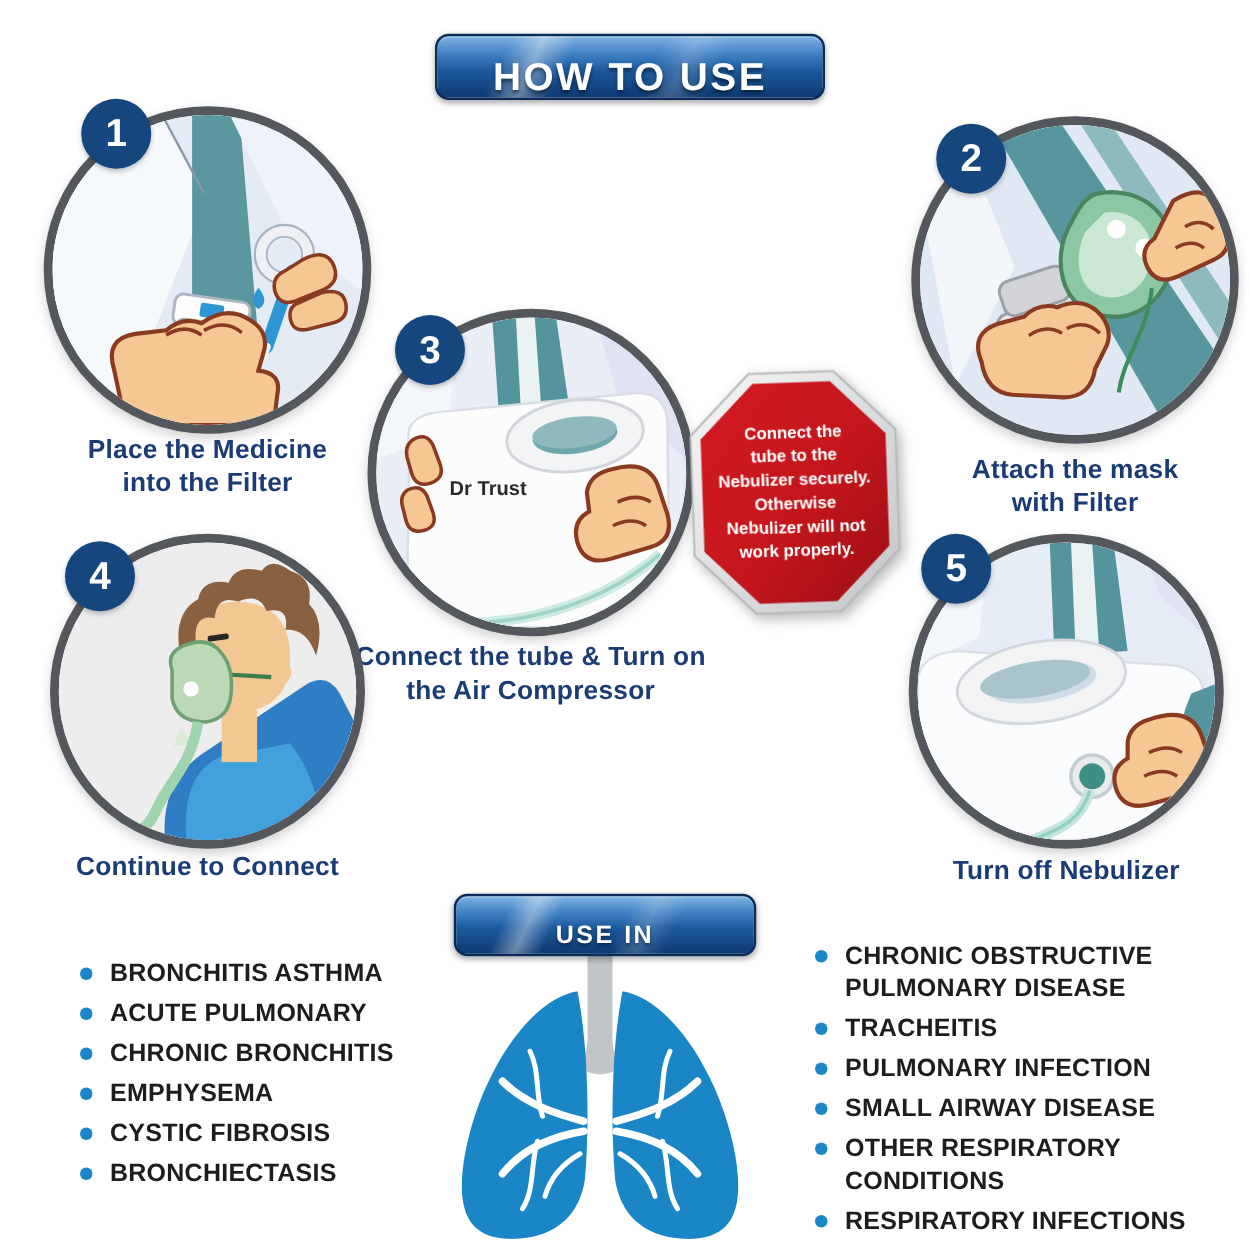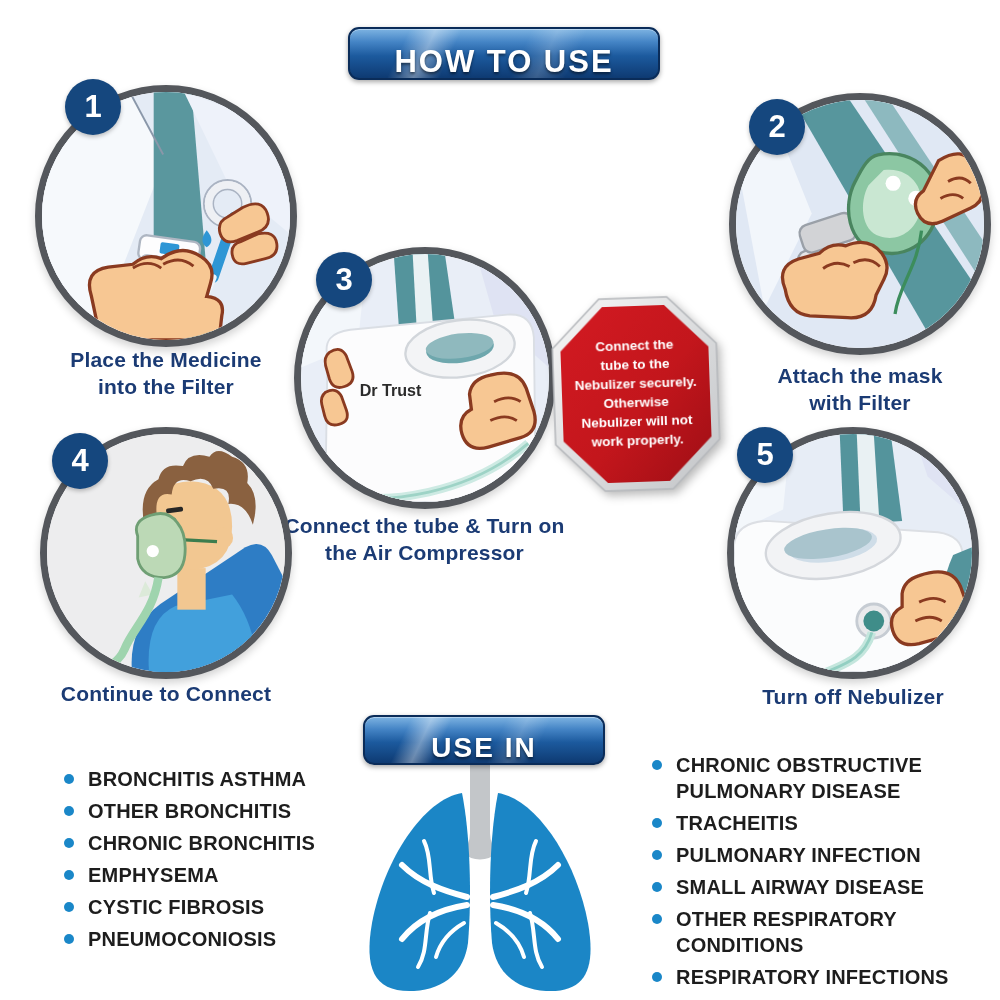--- a/index.html
+++ b/index.html
@@ -8,21 +8,21 @@
 
   
   .banner { position:absolute; border-radius:11px; z-index:10;
     background:linear-gradient(180deg,#7db3e2 0%, #4585c6 26%, #1c5a9e 55%, #0e3a72 100%);
     border:2px solid #0a2c59; box-shadow:0 2px 5px rgba(0,0,0,0.35), inset 0 1px 0 rgba(255,255,255,0.4);
     display:flex; align-items:center; justify-content:center; color:#fff; font-weight:bold; overflow:hidden; }
   .banner::before { content:""; position:absolute; inset:0;
     background:linear-gradient(115deg, transparent 18%, rgba(255,255,255,0.38) 26%, transparent 34%, transparent 55%, rgba(255,255,255,0.18) 63%, transparent 72%); }
   .banner span { position:relative; z-index:1; text-shadow:0 2px 3px rgba(0,0,0,0.5); letter-spacing:2px;margin-top:16px; }
   #banner-how { left:348px; top:27px; width:308px; height:49px; font-size:31px; }
-  #banner-usein { left:363px; top:715px; width:238px; height:46px; font-size:28px; }
+  #banner-usein { left:363px; top:715px; width:238px; height:46px; font-size:20px; }
 
   .step { position:absolute; }
   .step-circle { width:100%; height:100%; border-radius:50%; border:7px solid #54575c; overflow:hidden;
     box-sizing:border-box; background:#fff; box-shadow:0 4px 9px rgba(0,0,0,0.18);text-decoration:underline; }
   .step-circle svg { display:block; width:100%; height:100%; }
   .badge { position:absolute; width:56px; height:56px; border-radius:50%; background:#15477e; color:#fff;
     font-weight:bold; font-size:31px; display:flex; align-items:center; justify-content:center; z-index:5;
     box-shadow:0 2px 4px rgba(0,0,0,0.25); }
 
   .caption { position:absolute; text-align:center; font-weight:bold; font-size:21px; line-height:1.28;
@@ -248,37 +248,37 @@
     <span>USE IN</span>
   </div>
 
   <ul class="cond-list" id="list-left">
     <li>
         <span class="dot"></span>
         <span>BRONCHITIS ASTHMA</span>
       </li>
     <li>
         <span class="dot"></span>
-        <span>OTHER BRONCHITIS</span>
+        <span>ACUTE PULMONARY</span>
       </li>
     <li>
         <span class="dot"></span>
         <span>CHRONIC BRONCHITIS</span>
       </li>
     <li>
         <span class="dot"></span>
         <span>EMPHYSEMA</span>
       </li>
     <li>
         <span class="dot"></span>
         <span>CYSTIC FIBROSIS</span>
       </li>
     <li>
         <span class="dot"></span>
-        <span>PNEUMOCONIOSIS</span>
+        <span>BRONCHIECTASIS</span>
       </li>
   </ul>
 
   <ul class="cond-list" id="list-right">
     <li>
         <span class="dot"></span>
         <span>CHRONIC OBSTRUCTIVE PULMONARY DISEASE</span>
       </li>
     <li>
         <span class="dot"></span>

